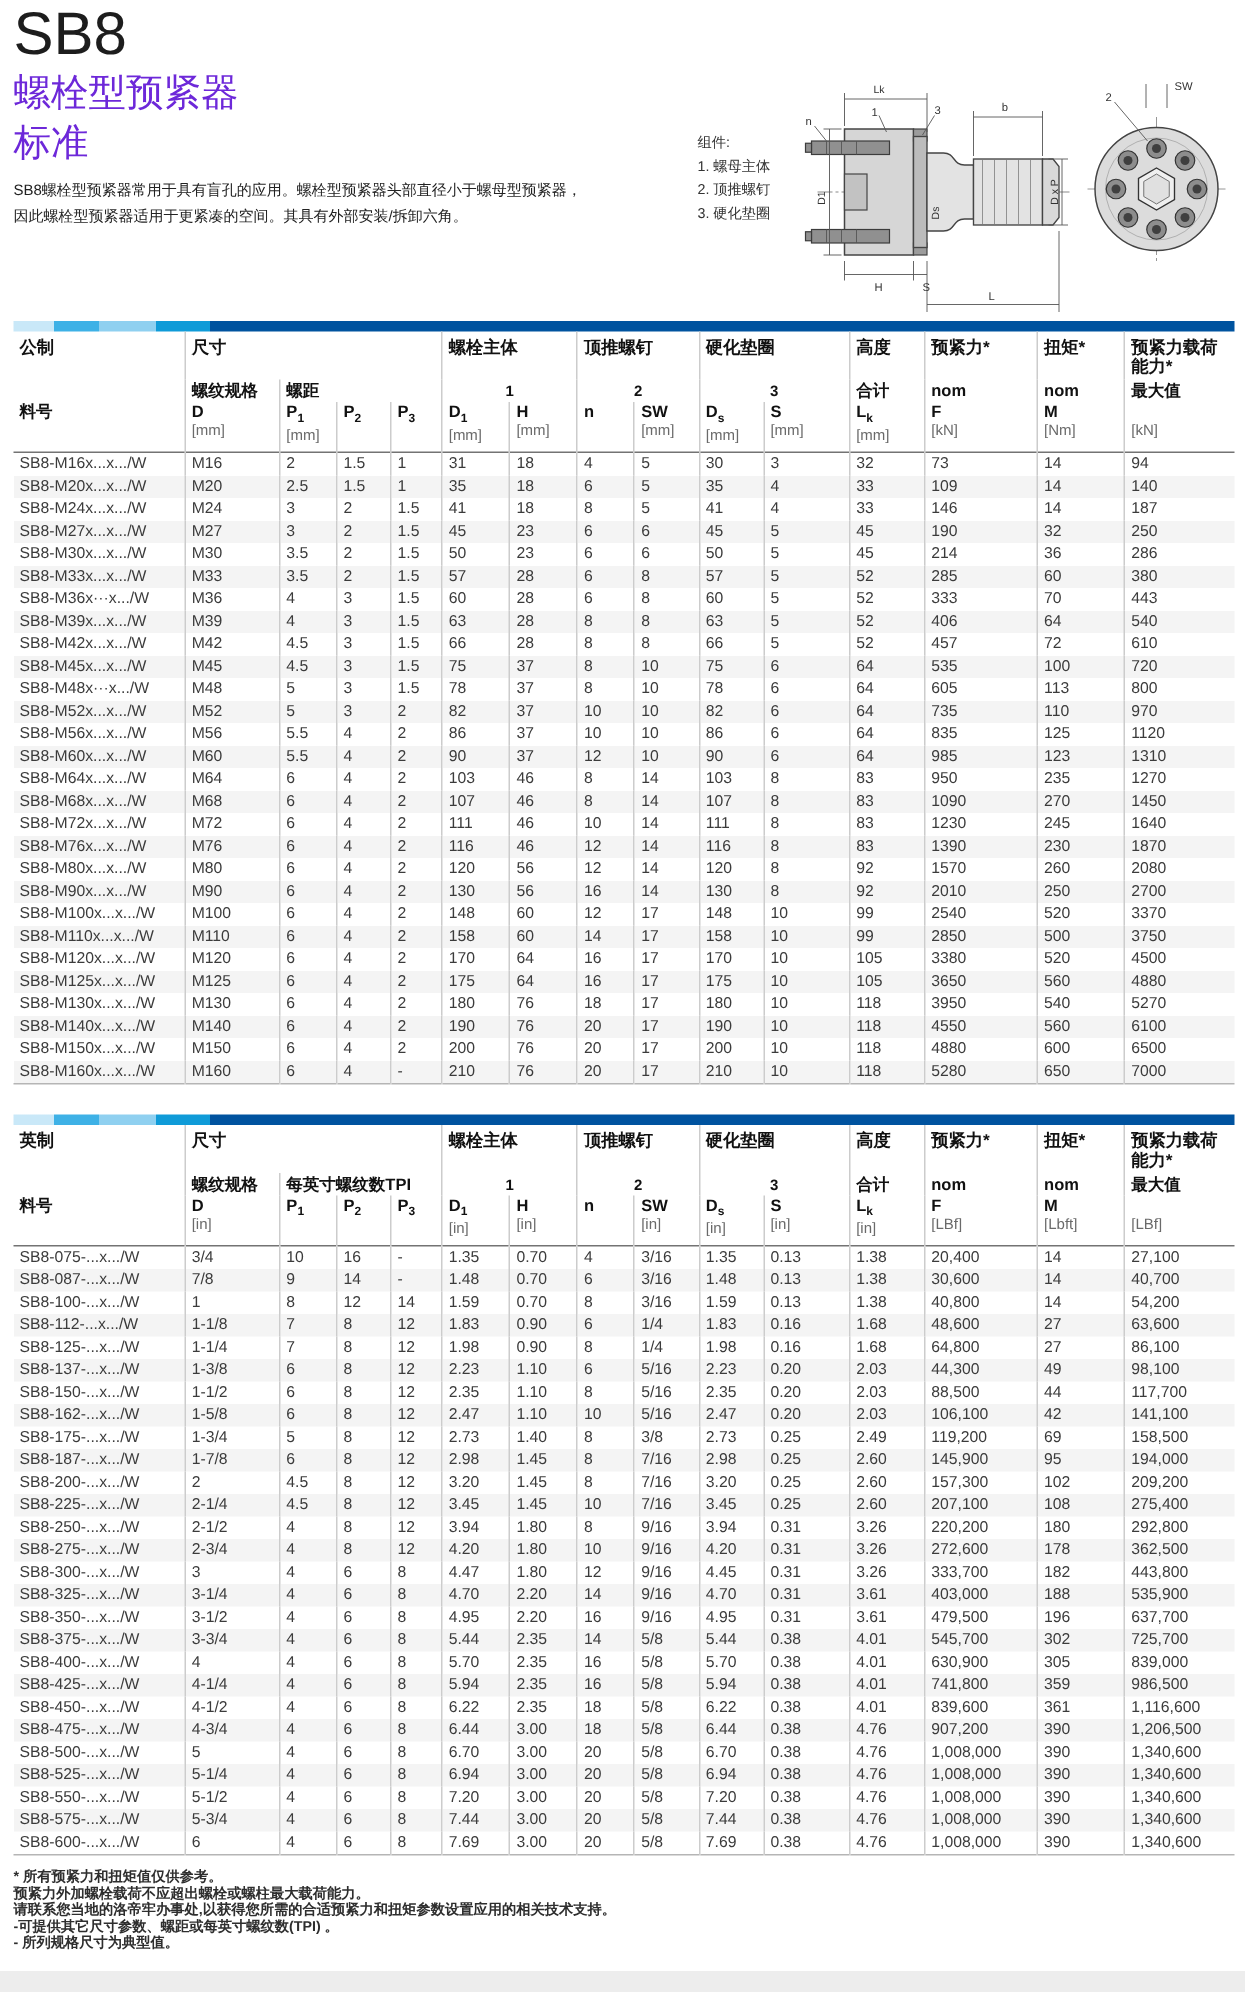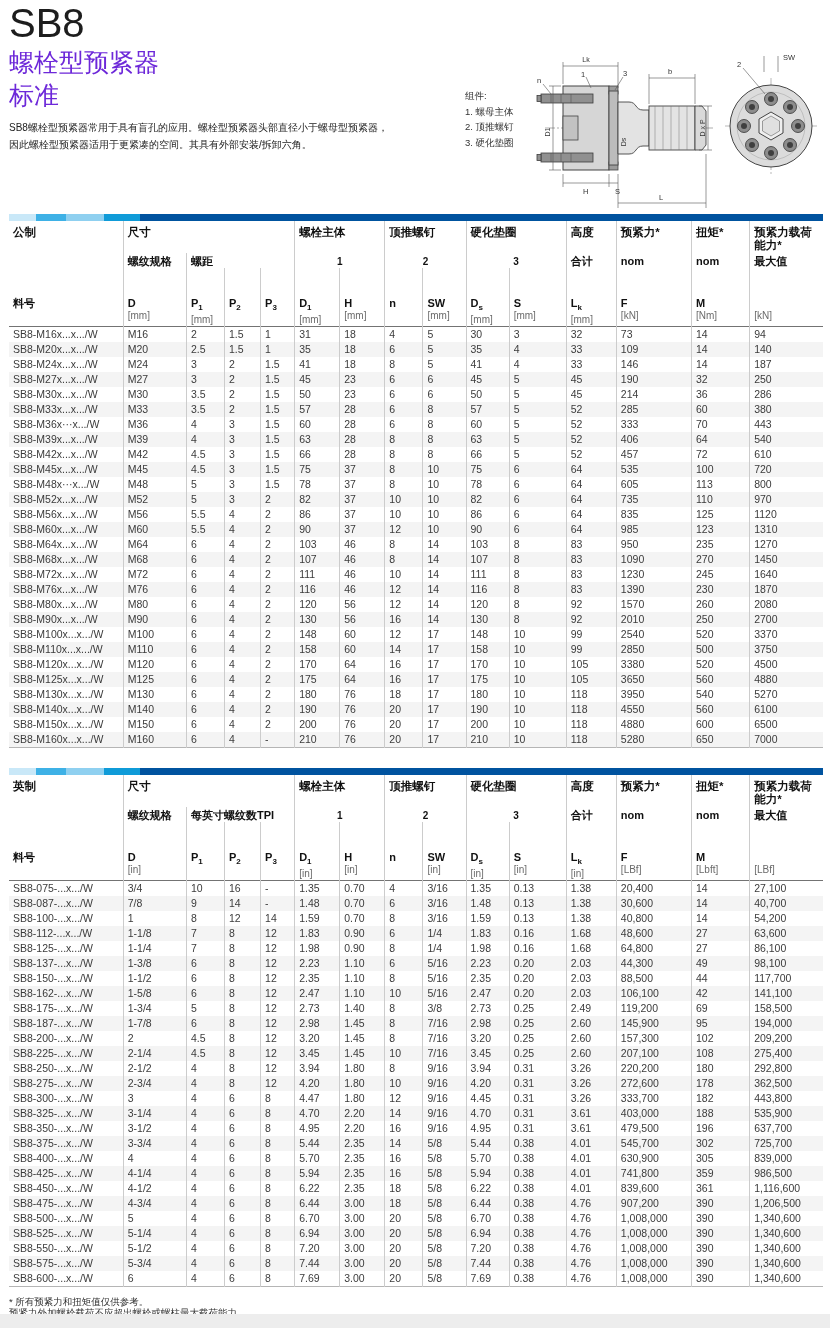--- a/index.html
+++ b/index.html
@@ -33,32 +33,32 @@
       #8fd0f0 57px,#8fd0f0 95px,
       #0f9bd8 95px,#0f9bd8 131px,
       #00539f 131px,#00539f 100%);
   }
   table{border-collapse:collapse;table-layout:fixed;width:814px;}
   thead th{font-weight:bold;text-align:left;padding:0 4px;color:#111;}
   tr.h-group th{padding-top:5px;font-size:11.5px;line-height:13px;vertical-align:top;height:27px;white-space:pre-line;}
   tr.h-mid th{font-size:11px;height:15px;vertical-align:bottom;line-height:13px;}
   tr.h-mid th.sup{text-align:center;font-size:10px;}
   tr.h-cols th{vertical-align:top;height:33px;}
-  .col-label{font-size:11px;line-height:13px;padding-top:1px;margin-top:28px;}
+  .col-label{font-size:11px;line-height:13px;padding-top:1px;}
   .col-label sub{font-size:8px;}
   .col-unit{font-size:10px;font-weight:400;color:#6a6a6a;line-height:12px;}
   tbody{border-top:1px solid #737373;border-bottom:1px solid #b5b5b5;}
   td{font-size:10.5px;color:#3b3b3b;height:15px;line-height:15px;padding:0 4px;white-space:nowrap;overflow:hidden;}
   tbody tr:nth-child(even){background:#f4f4f4;}
   table tr > *:not(:first-child){border-left:1px solid #cccccc;}
   .gap{height:20px;}
 
   
   .footnotes{margin-top:9px;font-size:9.5px;line-height:11px;color:#2e2e2e;}
-  .footnotes div{white-space:nowrap;}
+  .footnotes div{white-space:nowrap;font-weight:bold;}
   .bottom-strip{position:absolute;left:0;bottom:0;width:830px;height:14px;background:#ededed;}
 </style>
 </head>
 <body>
 
 <div class="page">
 
   <div class="intro">
     <div class="titles">
       <div class="main-title">SB8</div>

